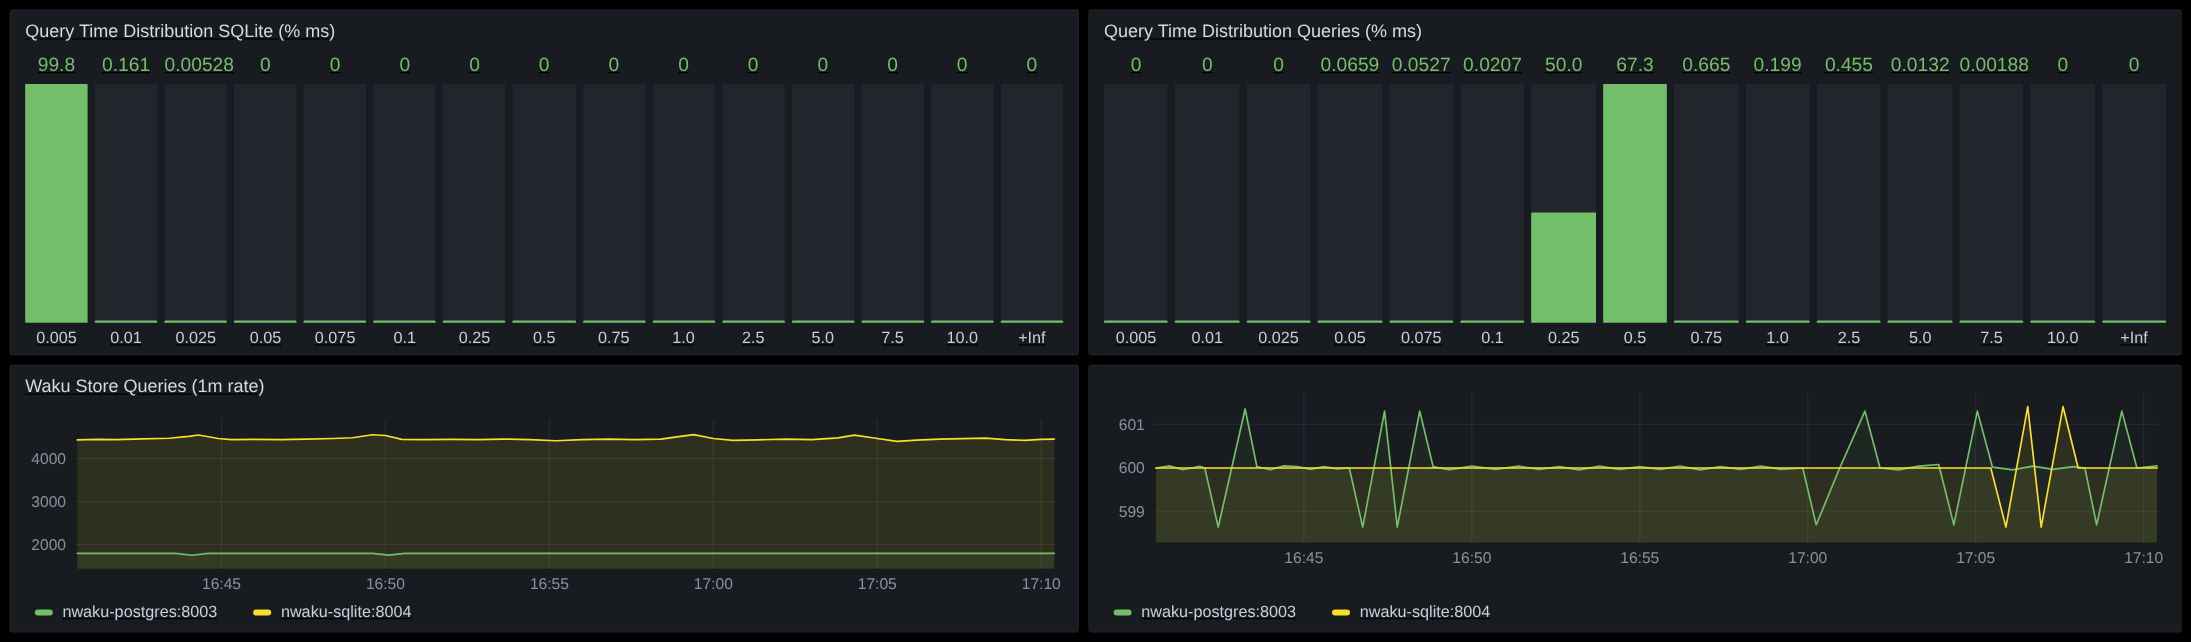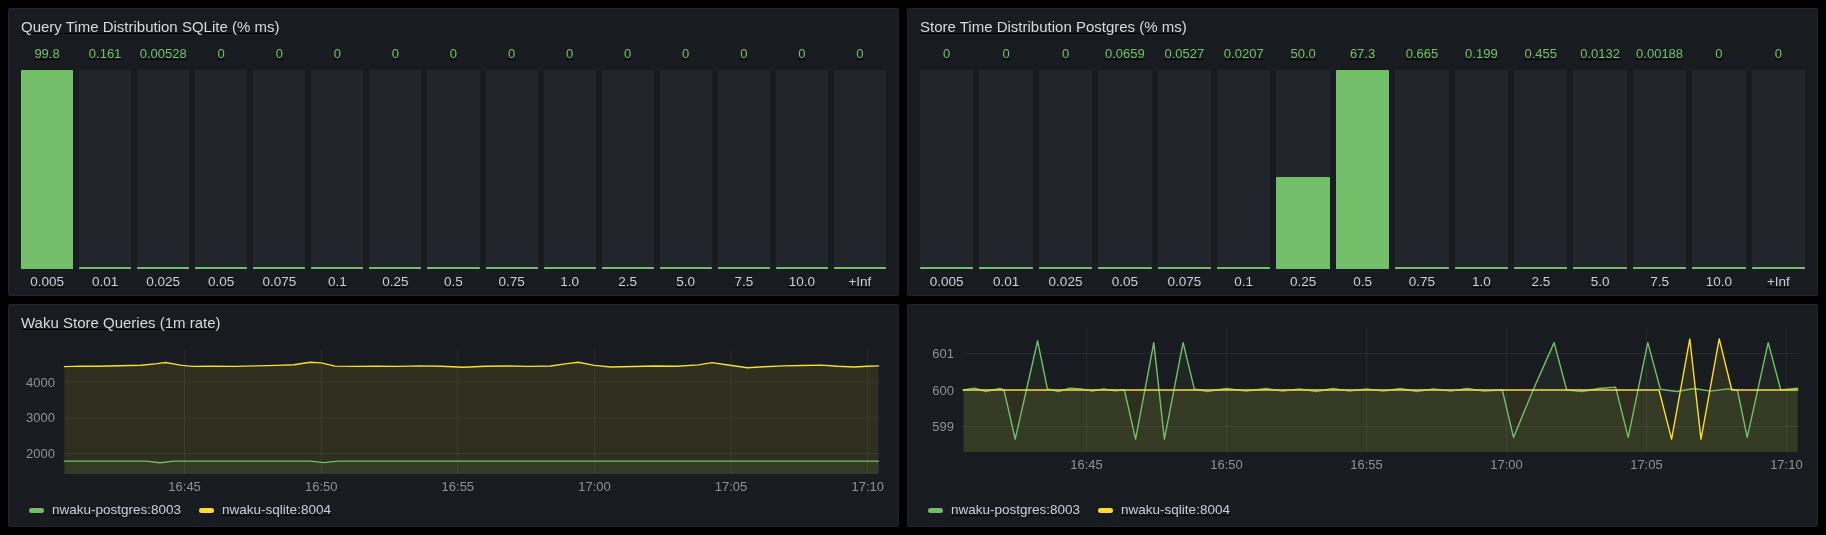--- a/index.html
+++ b/index.html
@@ -9,28 +9,28 @@
     grid-template-columns:891px 1fr;grid-template-rows:288px 1fr;gap:8px;text-decoration:underline;}
   .panel{background:#181b1f;border:1px solid #22252b;border-radius:2px;
     padding:7px 12px 6px 12px;display:flex;flex-direction:column;min-width:0;min-height:0;}
   .panel-header{height:22px;flex:0 0 auto;display:flex;justify-content:center;}
   .panel-title{font-size:15px;font-weight:500;color:#d8d9da;line-height:22px;white-space:nowrap;
     margin:0;cursor:pointer;}
   .panel .panel-header{justify-content:flex-start;}
   
   .bargauge{flex:1;display:flex;gap:6px;margin-top:8px;min-height:0;}
   .bar-cell{flex:1;display:flex;flex-direction:column;min-width:0;}
-  .bar-value{height:18px;margin-bottom:6px;text-align:center;font-size:13px;color:#73bf69;}
+  .bar-value{height:18px;margin-bottom:6px;text-align:center;font-size:16px;color:#73bf69;}
   .bar-track{flex:1;position:relative;background:#22252b;border-radius:1px;}
   .bar-fill{position:absolute;left:0;right:0;bottom:0;background:#73bf69;min-height:2px;border-radius:1px 1px 0 0;}
   .bar-cat{height:20px;padding-top:5px;text-align:center;font-size:13.5px;color:#ccccdc;}
   
   .chart-area{flex:1;min-height:0;position:relative;}
   .chart-area svg{position:absolute;inset:0;display:block;}
-  .legend{flex:0 0 auto;height:20px;display:flex;align-items:flex-start;gap:18px;padding-left:8px;margin-top:2px;}
+  .legend{flex:0 0 auto;height:20px;display:flex;align-items:flex-start;gap:30px;padding-left:8px;margin-top:2px;}
   .legend-item{display:flex;align-items:center;gap:8px;cursor:pointer;}
   .legend-swatch{width:15px;height:5px;border-radius:3px;}
   .legend-label{font-size:13.5px;color:#ccccdc;line-height:20px;}
 </style>
 </head>
 <body>
 
 <div class="dashboard">
 
   <section class="panel">
@@ -141,21 +141,21 @@
           <div class="bar-track">
             <div class="bar-fill" style="background: rgb(115, 191, 105); height: 0%;"></div>
           </div>
           <div class="bar-cat">+Inf</div>
         </div>
       </div>
   </section>
 
   <section class="panel">
     <div class="panel-header">
-      <h2 class="panel-title">Store Time Distribution Postgres (% ms)</h2>
+      <h2 class="panel-title">Query Time Distribution Queries (% ms)</h2>
     </div>
     <div class="bargauge">
         <div class="bar-cell">
           <div class="bar-value" style="color: rgb(115, 191, 105);">0</div>
           <div class="bar-track">
             <div class="bar-fill" style="background: rgb(115, 191, 105); height: 0%;"></div>
           </div>
           <div class="bar-cat">0.005</div>
         </div>
         <div class="bar-cell">

